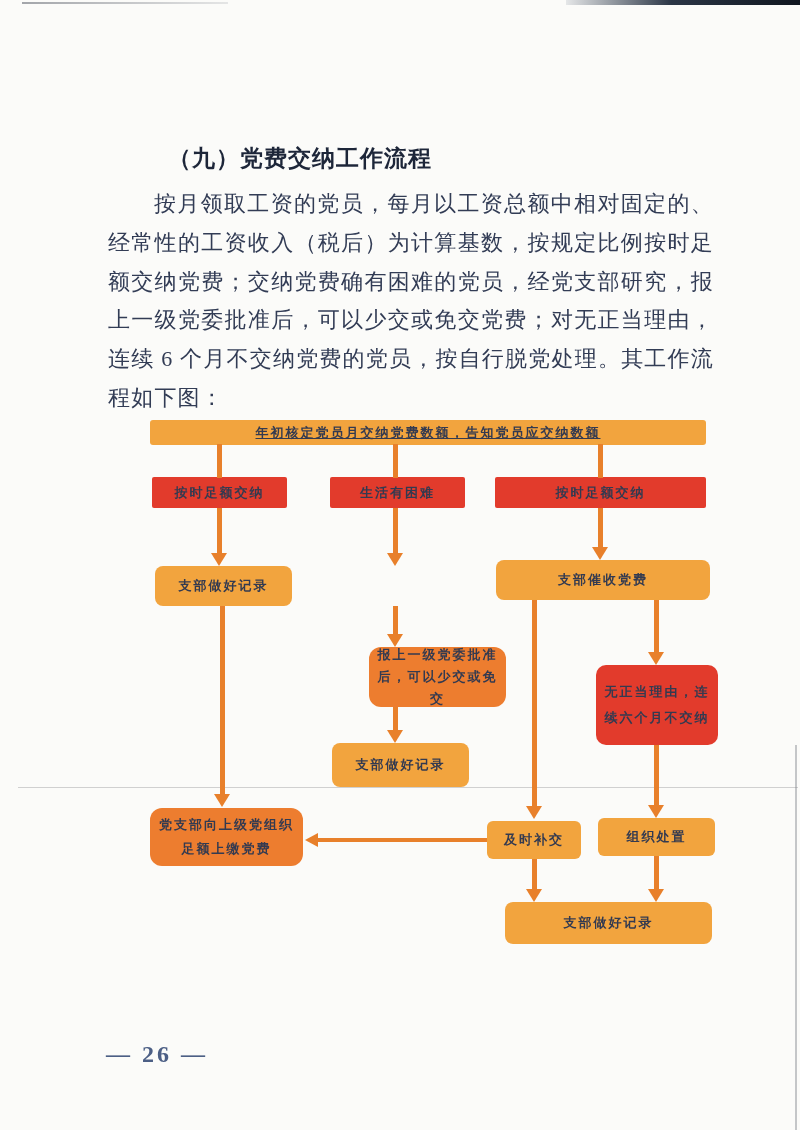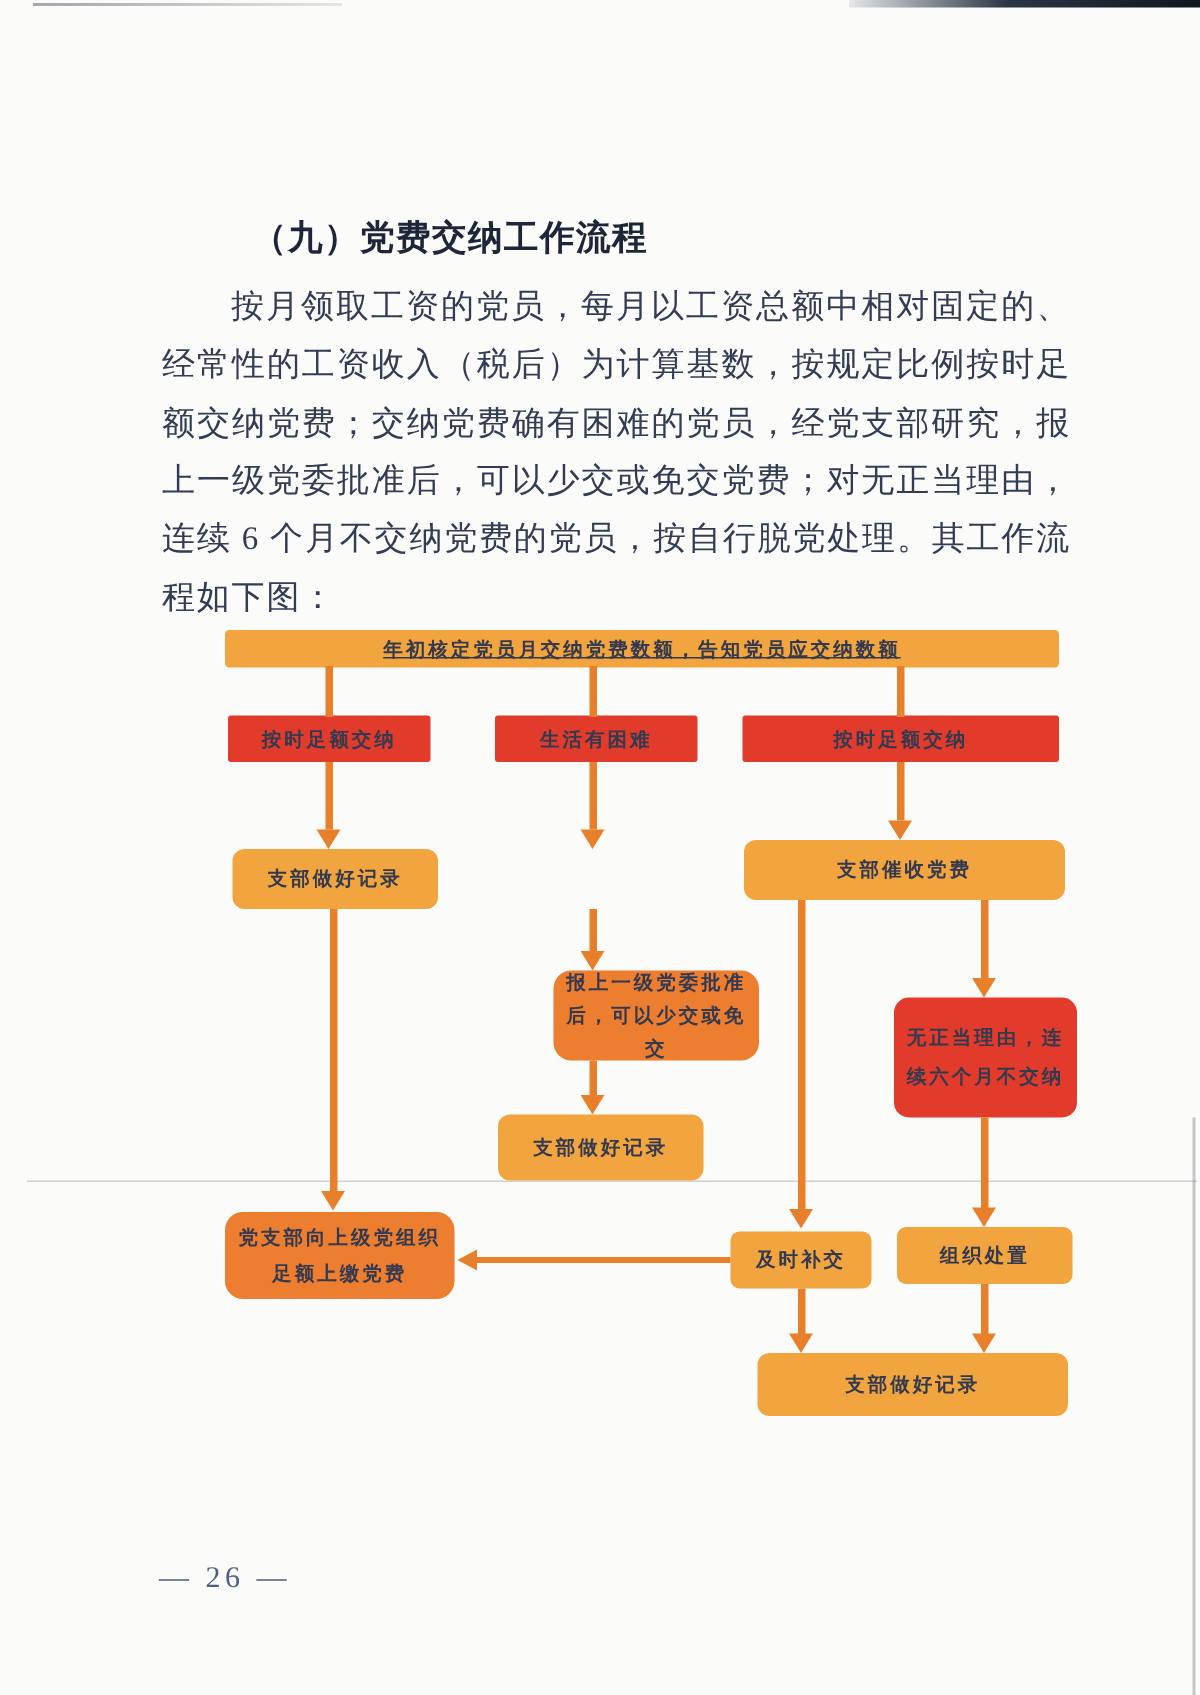--- a/index.html
+++ b/index.html
@@ -13,21 +13,21 @@
     position:absolute; left:168px; top:143px;
     font-size:23px; font-weight:bold; color:#1d2639; letter-spacing:1px;
   }
   .doc-paragraph {
     position:absolute; left:108px; top:185px; width:606px;
     font-size:22px; line-height:38.8px; letter-spacing:1.2px;
     color:#323c55; text-align:justify; text-indent:46px;
   }
   .page-number {
     position:absolute; left:106px; top:1041px;
-    font-size:20px; color:#4c5f85; letter-spacing:3px;
+    font-size:24px; color:#4c5f85; letter-spacing:3px;font-weight:bold;
   }
   
   .node {
     position:absolute; box-sizing:border-box;
     display:flex; align-items:center; justify-content:center;
     text-align:center; font-family:"Liberation Sans", sans-serif;
     font-size:13px; font-weight:bold; color:var(--text-node);
     letter-spacing:2px; line-height:22px; padding:2px 8px;
   }
   .light { background:var(--orange-light); border-radius:8px; }

